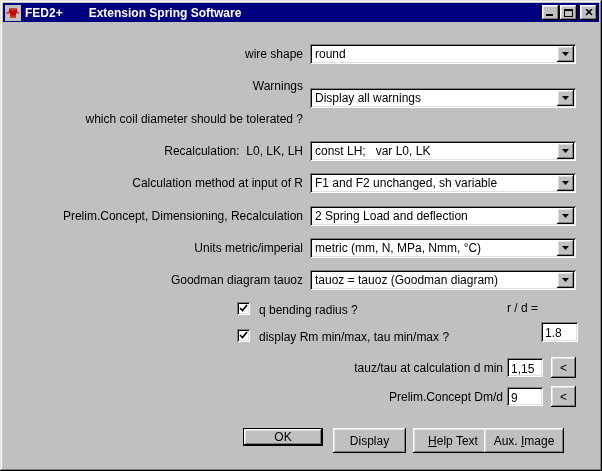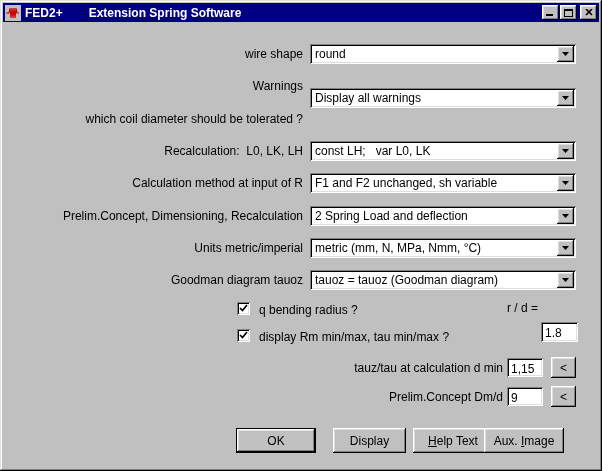--- a/index.html
+++ b/index.html
@@ -167,21 +167,21 @@
   <div class="btn spinbtn" style="left:551px;top:357px;width:25px;height:21px;">
       <span>&lt;</span>
     </div>
 
   <div class="lbl rlbl" style="left:200px;top:390px;width:303px;">Prelim.Concept Dm/d</div>
   <input class="tfield" style="left: 507px; top: 387px; width: 36px; height: 19px;" value="9">
   <div class="btn spinbtn" style="left:551px;top:386px;width:25px;height:21px;">
       <span>&lt;</span>
     </div>
 
-  <div class="btn default" style="left:236px;top:428px;width:80px;height:25px;">
+  <div class="btn default" style="left:243px;top:428px;width:80px;height:18px;">
       <span>OK</span>
     </div>
   <div class="btn" style="left:333px;top:428px;width:73px;height:25px;">
       <span>Display</span>
     </div>
   <div class="btn" style="left:413px;top:428px;width:80px;height:25px;">
       <span></span>
       <u>H</u>
       <span>elp Text</span>
     </div>

